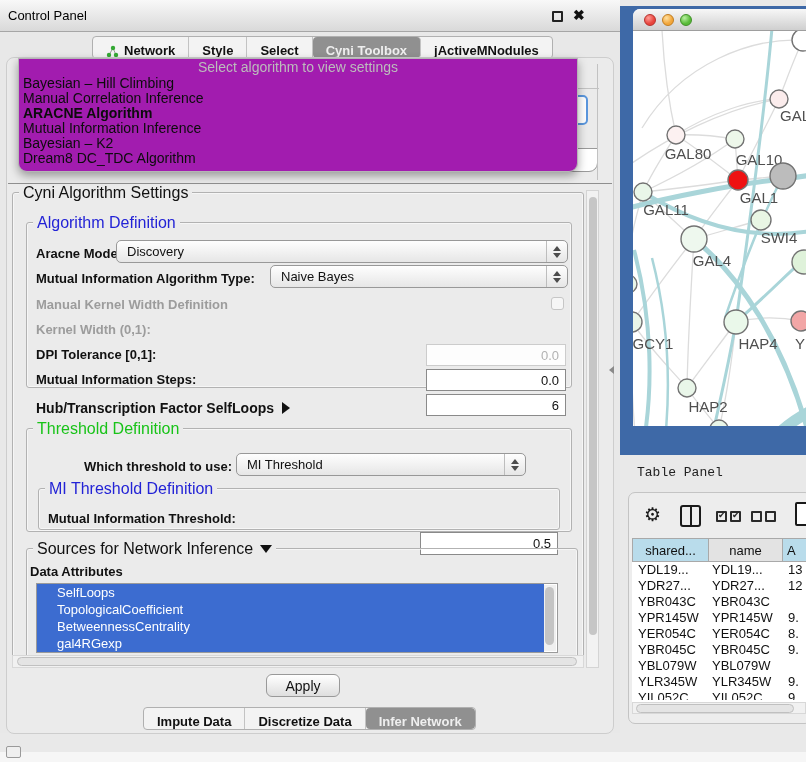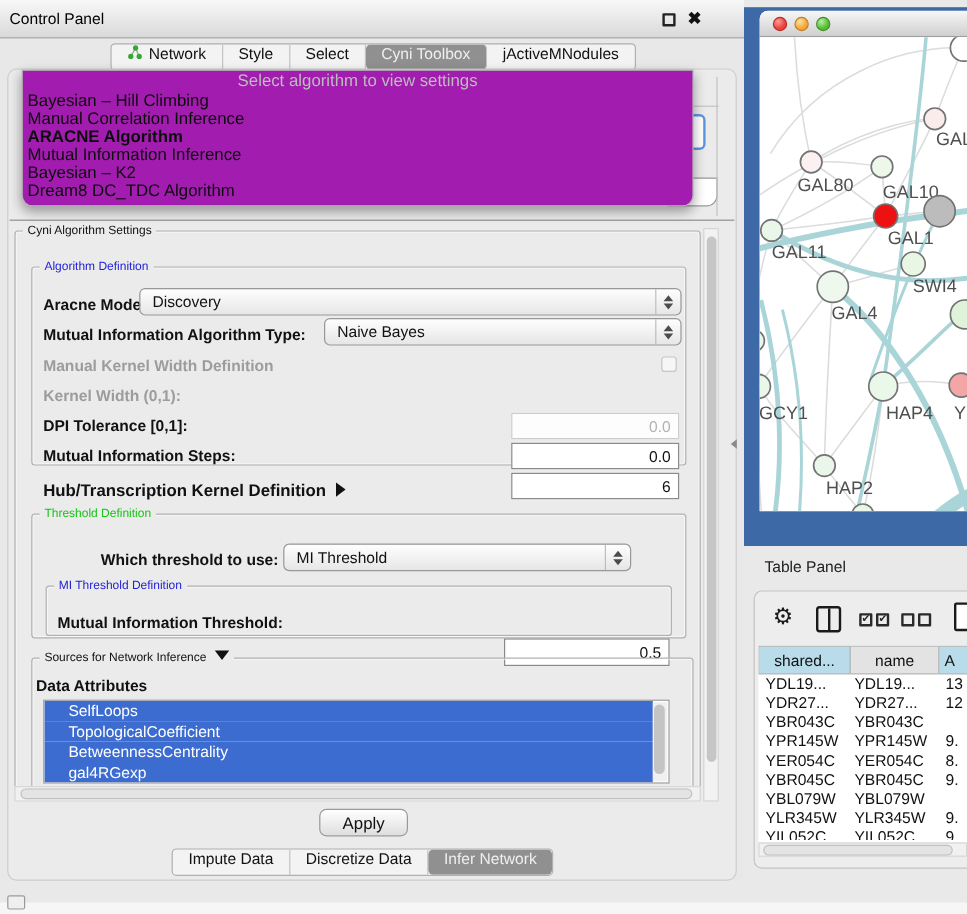--- a/index.html
+++ b/index.html
@@ -12,21 +12,21 @@
   .cp{left:0;top:0;width:620px;height:733px;background:#e8e8e8;}
   .cp-titlebar{left:0;top:0;width:620px;height:32px;
     background:linear-gradient(#f8f8f8,#d9d9d9);border-bottom:1px solid #a6a6a6;}
   .cp-title{left:8px;top:8px;font-size:13px;color:#000000;}
   .float-btn{left:552px;top:11px;width:11px;height:11px;border:2px solid #222;border-radius:1px;}
   .close-btn{left:573px;top:7px;font-size:14px;font-weight:bold;color:#111;}
 
   
   .tabbar{display:flex;height:23px;border:1px solid #b0b0b0;border-radius:4px;
     background:#f3f3f3;align-items:stretch;font-size:13px;overflow:hidden;}
-  .tab{display:flex;align-items:flex-start;padding:0 13px;border-right:1px solid #c3c3c3;color:#111;white-space:nowrap;}
+  .tab{display:flex;align-items:flex-end;padding:0 13px;border-right:1px solid #c3c3c3;color:#111;white-space:nowrap;font-weight:bold;}
   .tab:last-child{border-right:none;}
   .tab.sel{background:#909090;color:#efefef;border-radius:4px;}
   .top-tabs{left:92px;top:36px;}
   .bot-tabs{left:143px;top:707px;}
   .net-ico{width:13px;height:13px;margin-right:5px;}
 
   
   .cp-body{left:6px;top:57px;width:608px;height:677px;background:#ebebeb;
     border:1px solid #cdcdcd;border-radius:8px;}
 
@@ -45,21 +45,21 @@
     border:1px solid #b5b5b5;border-radius:0 0 9px 9px;z-index:10;
     box-shadow:0 4px 10px rgba(0,0,0,.35);overflow:hidden;}
   .popup .ph{height:17px;text-align:center;color:#bcbcbc;font-size:14px;line-height:17px;}
   .popup .opt{height:15px;line-height:15px;font-size:14px;padding-left:4px;color:#0c0c0c;white-space:nowrap;}
   .popup .opt.bold{font-weight:bold;}
 
   
   .grp{border:1px solid #b2b2b2;border-radius:3px;
     box-shadow:inset 0 0 0 1px rgba(255,255,255,.55);}
   .legend{position:absolute;top:-8px;left:6px;background:#ebebeb;padding:0 4px;
-    font-size:10px;line-height:15px;white-space:nowrap;}
+    font-size:16px;line-height:15px;white-space:nowrap;}
   .legend.blue{color:#2323d6;}
   .legend.green{color:#18c318;}
 
   .lbl{font-size:13px;font-weight:bold;white-space:nowrap;}
   .lbl.dis{color:#9c9c9c;}
 
   .combo{background:linear-gradient(#fefefe,#e6e6e6);border:1px solid #989898;
     border-radius:5px;font-size:13px;display:flex;align-items:center;padding-left:10px;}
   .spin{position:absolute;right:0;top:0;bottom:0;width:21px;border-left:1px solid #bdbdbd;
     display:flex;flex-direction:column;align-items:center;justify-content:center;gap:2px;}
@@ -104,21 +104,21 @@
   .net-titlebar{position:absolute;left:0;top:0;right:0;height:22px;
     background:linear-gradient(#f7f7f7,#cfcfcf);border-bottom:1px solid #9e9e9e;}
   .tl{position:absolute;top:5px;width:12px;height:12px;border-radius:50%;}
   .tl.red{left:11px;background:radial-gradient(circle at 35% 30%,#ff9d97,#e8443c 60%);border:1px solid #b5302b;}
   .tl.yellow{left:29px;background:radial-gradient(circle at 35% 30%,#ffe0a0,#f2a63a 60%);border:1px solid #c07c1f;}
   .tl.green{left:47px;background:radial-gradient(circle at 35% 30%,#b8f0a0,#58bb38 60%);border:1px solid #3f8f27;}
   .net-canvas{position:absolute;left:0;top:22px;right:0;bottom:0;background:#fff;}
   .net-canvas svg text{font-family:"Liberation Sans",sans-serif;font-size:15px;fill:#4f4f4f;}
 
   
-  .tp-title{left:637px;top:465px;font-size:13px;color:#222;}
+  .tp-title{left:637px;top:465px;font-size:13px;color:#222;font-family:Liberation Mono, monospace;}
   .tp-box{left:628px;top:492px;width:184px;height:232px;background:#ededed;
     border:1px solid #c4c4c4;border-radius:7px;overflow:hidden;}
   .gear{left:644px;top:503px;font-size:19px;color:#1a1a1a;line-height:24px;}
   .split-ico{left:680px;top:505px;width:21px;height:22px;border:2px solid #1a1a1a;border-radius:3px;}
   .split-ico:after{content:"";position:absolute;left:8px;top:0;width:2px;height:18px;background:#1a1a1a;}
   .tcb{width:11px;height:11px;border:2px solid #2a2a2a;border-radius:1px;position:relative;display:inline-block;}
   .tcb.on:after{content:"\2714";position:absolute;left:0px;top:-3px;font-size:9px;color:#2a2a2a;}
   .cb-pair{display:flex;gap:3px;}
   .doc-ico{left:795px;top:502px;width:16px;height:24px;border:2px solid #1a1a1a;border-radius:2px;background:#fff;}
 
@@ -222,21 +222,21 @@
     <div class="abs lbl dis" style="left:36px;top:297px;">Manual Kernel Width Definition</div>
     <div class="abs chk" style="left:551px;top:297px;"></div>
     <div class="abs lbl dis" style="left:36px;top:322px;">Kernel Width (0,1):</div>
     <div class="abs field dis" style="left:426px;top:317px;width:140px;height:22px;">0.0</div>
     <div class="abs lbl" style="left:36px;top:347px;">DPI Tolerance [0,1]:</div>
     <div class="abs field" style="left:426px;top:342px;width:140px;height:22px;">0.0</div>
     <div class="abs lbl" style="left:36px;top:372px;">Mutual Information Steps:</div>
     <div class="abs field" style="left:426px;top:367px;width:140px;height:22px;">6</div>
 
     <div class="abs lbl" style="left:36px;top:400px;font-size:14px;">
-      <span>Hub/Transcription Kernel Definition</span><span class="tri-right"></span>
+      <span>Hub/Transcription Factor SelfLoops</span><span class="tri-right"></span>
     </div>
 
     <div class="abs grp" style="left:26px;top:428px;width:546px;height:104px;">
       <div class="legend green">Threshold Definition</div>
     </div>
     <div class="abs lbl" style="left:84px;top:459px;">Which threshold to use:</div>
     <div class="abs combo" style="left:236px;top:453px;width:290px;height:23px;">
       <span>MI Threshold</span>
       <span class="spin">
           <i class="up"></i>

